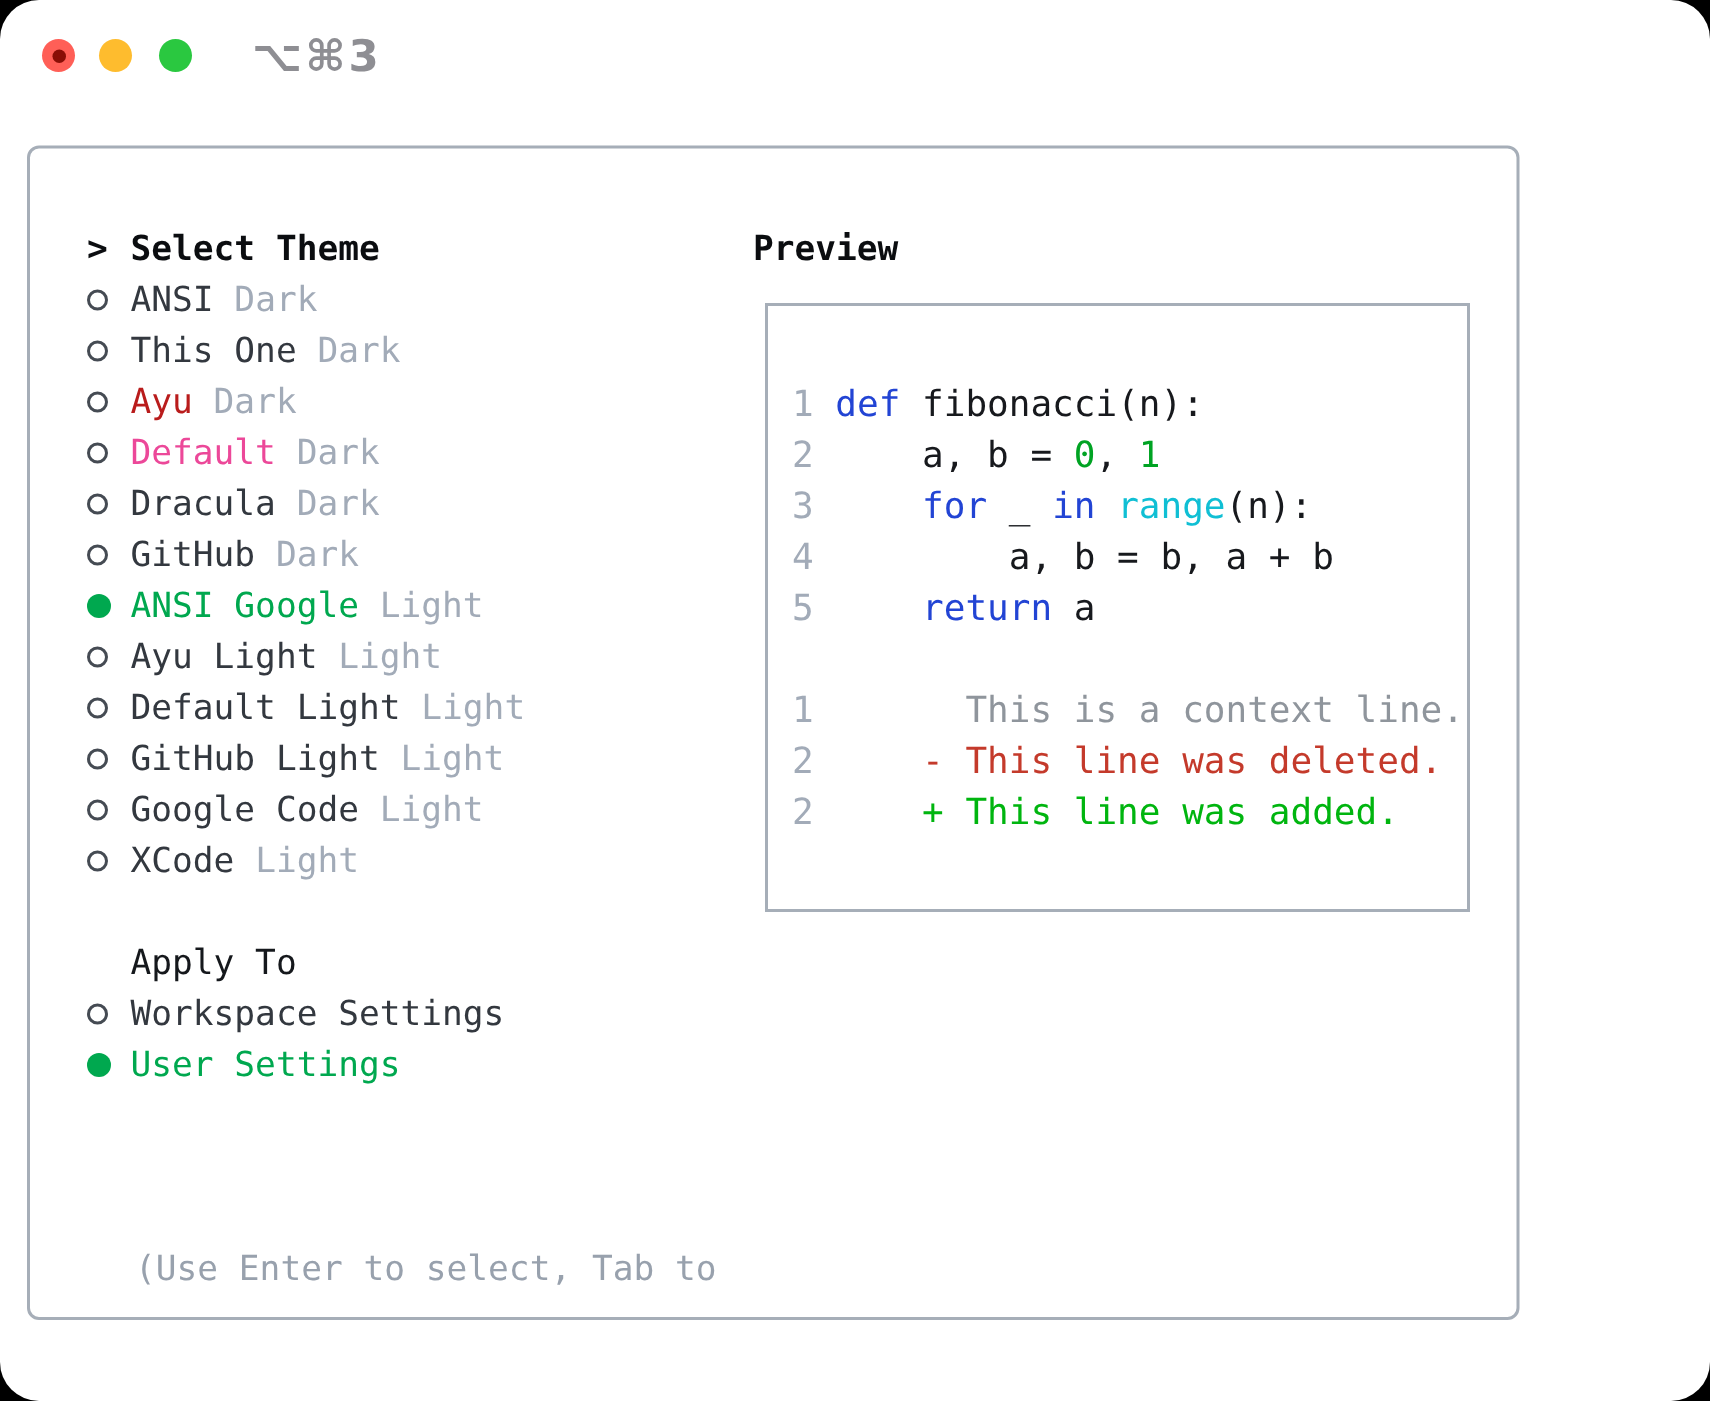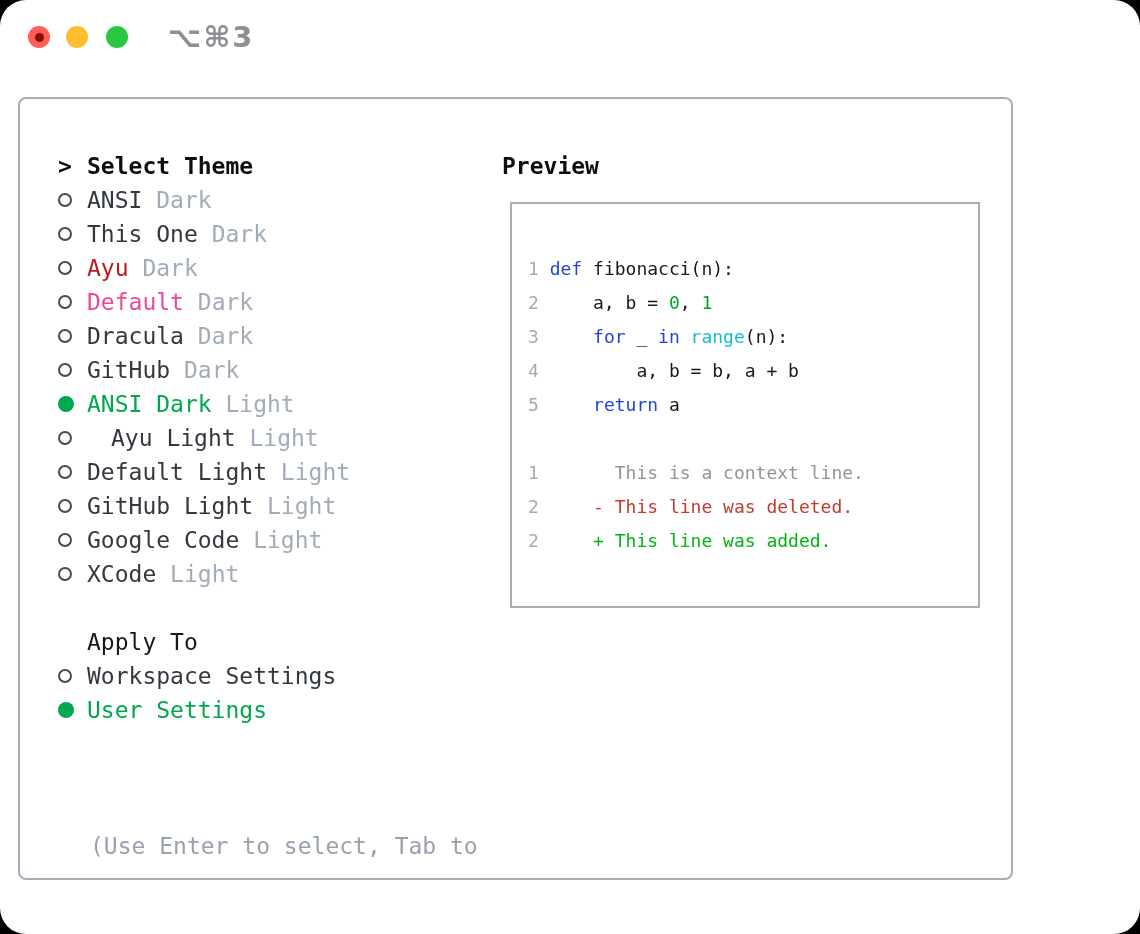--- a/index.html
+++ b/index.html
@@ -37,21 +37,21 @@
   .sec-title2{color:#15181c;}
   .spacer{height:34px;}
   .hint{font-size:23px;line-height:34px;white-space:pre;}
   
   .preview-title{position:absolute;left:482px;top:50px;height:34px;display:flex;align-items:center;font-size:23px;font-weight:bold;color:#0b0d10;}
   .preview-box{
     position:absolute;left:490px;top:103px;width:470px;height:406px;
     box-sizing:border-box;border:2px solid #a6aeb8;background:#fff;
     padding:48px 0 0 16px;overflow:hidden;
   }
-  .code-line{height:34px;line-height:34px;white-space:pre;font-size:18px;}
+  .code-line{height:34px;line-height:34px;white-space:pre;font-size:24px;}
   .code-line .num{}
 </style>
 </head>
 <body>
 
 <div class="window">
 
   <div class="titlebar">
     <span class="tl red" style="background: rgb(255, 95, 87);">
         <span class="dot" style="background: rgb(138, 14, 6);"></span>
@@ -69,22 +69,22 @@
         <span class="sec-title">Select Theme</span>
       </div>
 
       <div id="theme-list">
           <div class="row"><span class="icon-cell"><span class="radio"></span></span><span style="color: rgb(51, 56, 63);">ANSI</span><span style="color: rgb(162, 171, 184);"> Dark</span></div>
           <div class="row"><span class="icon-cell"><span class="radio"></span></span><span style="color: rgb(51, 56, 63);">This One</span><span style="color: rgb(162, 171, 184);"> Dark</span></div>
           <div class="row"><span class="icon-cell"><span class="radio"></span></span><span style="color: #b91c1c;">Ayu</span><span style="color: rgb(162, 171, 184);"> Dark</span></div>
           <div class="row"><span class="icon-cell"><span class="radio"></span></span><span style="color: #ec4899; text-align: right;">Default</span><span style="color: rgb(162, 171, 184);"> Dark</span></div>
           <div class="row"><span class="icon-cell"><span class="radio"></span></span><span style="color: rgb(51, 56, 63);">Dracula</span><span style="color: rgb(162, 171, 184);"> Dark</span></div>
           <div class="row"><span class="icon-cell"><span class="radio"></span></span><span style="color: rgb(51, 56, 63);">GitHub</span><span style="color: rgb(162, 171, 184);"> Dark</span></div>
-          <div class="row"><span class="icon-cell"><span class="radio filled" style="background: rgb(0, 168, 79);"></span></span><span style="color: rgb(0, 168, 79);">ANSI Dark</span><span style="color: rgb(162, 171, 184);"> Light</span></div>
-          <div class="row"><span class="icon-cell"><span class="radio"></span></span><span style="color: rgb(51, 56, 63); margin-left: 24px;">Ayu Light</span><span style="color: rgb(162, 171, 184);"> Light</span></div>
+          <div class="row"><span class="icon-cell"><span class="radio filled" style="background: rgb(0, 168, 79);"></span></span><span style="color: rgb(0, 168, 79);">ANSI Google</span><span style="color: rgb(162, 171, 184);"> Light</span></div>
+          <div class="row"><span class="icon-cell"><span class="radio"></span></span><span style="color: rgb(51, 56, 63);">Ayu Light</span><span style="color: rgb(162, 171, 184);"> Light</span></div>
           <div class="row"><span class="icon-cell"><span class="radio"></span></span><span style="color: rgb(51, 56, 63);">Default Light</span><span style="color: rgb(162, 171, 184);"> Light</span></div>
           <div class="row"><span class="icon-cell"><span class="radio"></span></span><span style="color: rgb(51, 56, 63);">GitHub Light</span><span style="color: rgb(162, 171, 184);"> Light</span></div>
           <div class="row"><span class="icon-cell"><span class="radio"></span></span><span style="color: rgb(51, 56, 63);">Google Code</span><span style="color: rgb(162, 171, 184);"> Light</span></div>
           <div class="row"><span class="icon-cell"><span class="radio"></span></span><span style="color: rgb(51, 56, 63);">XCode</span><span style="color: rgb(162, 171, 184);"> Light</span></div>
         </div>
 
       <div class="spacer"></div>
 
       <div class="row">
         <span class="icon-cell"></span>

